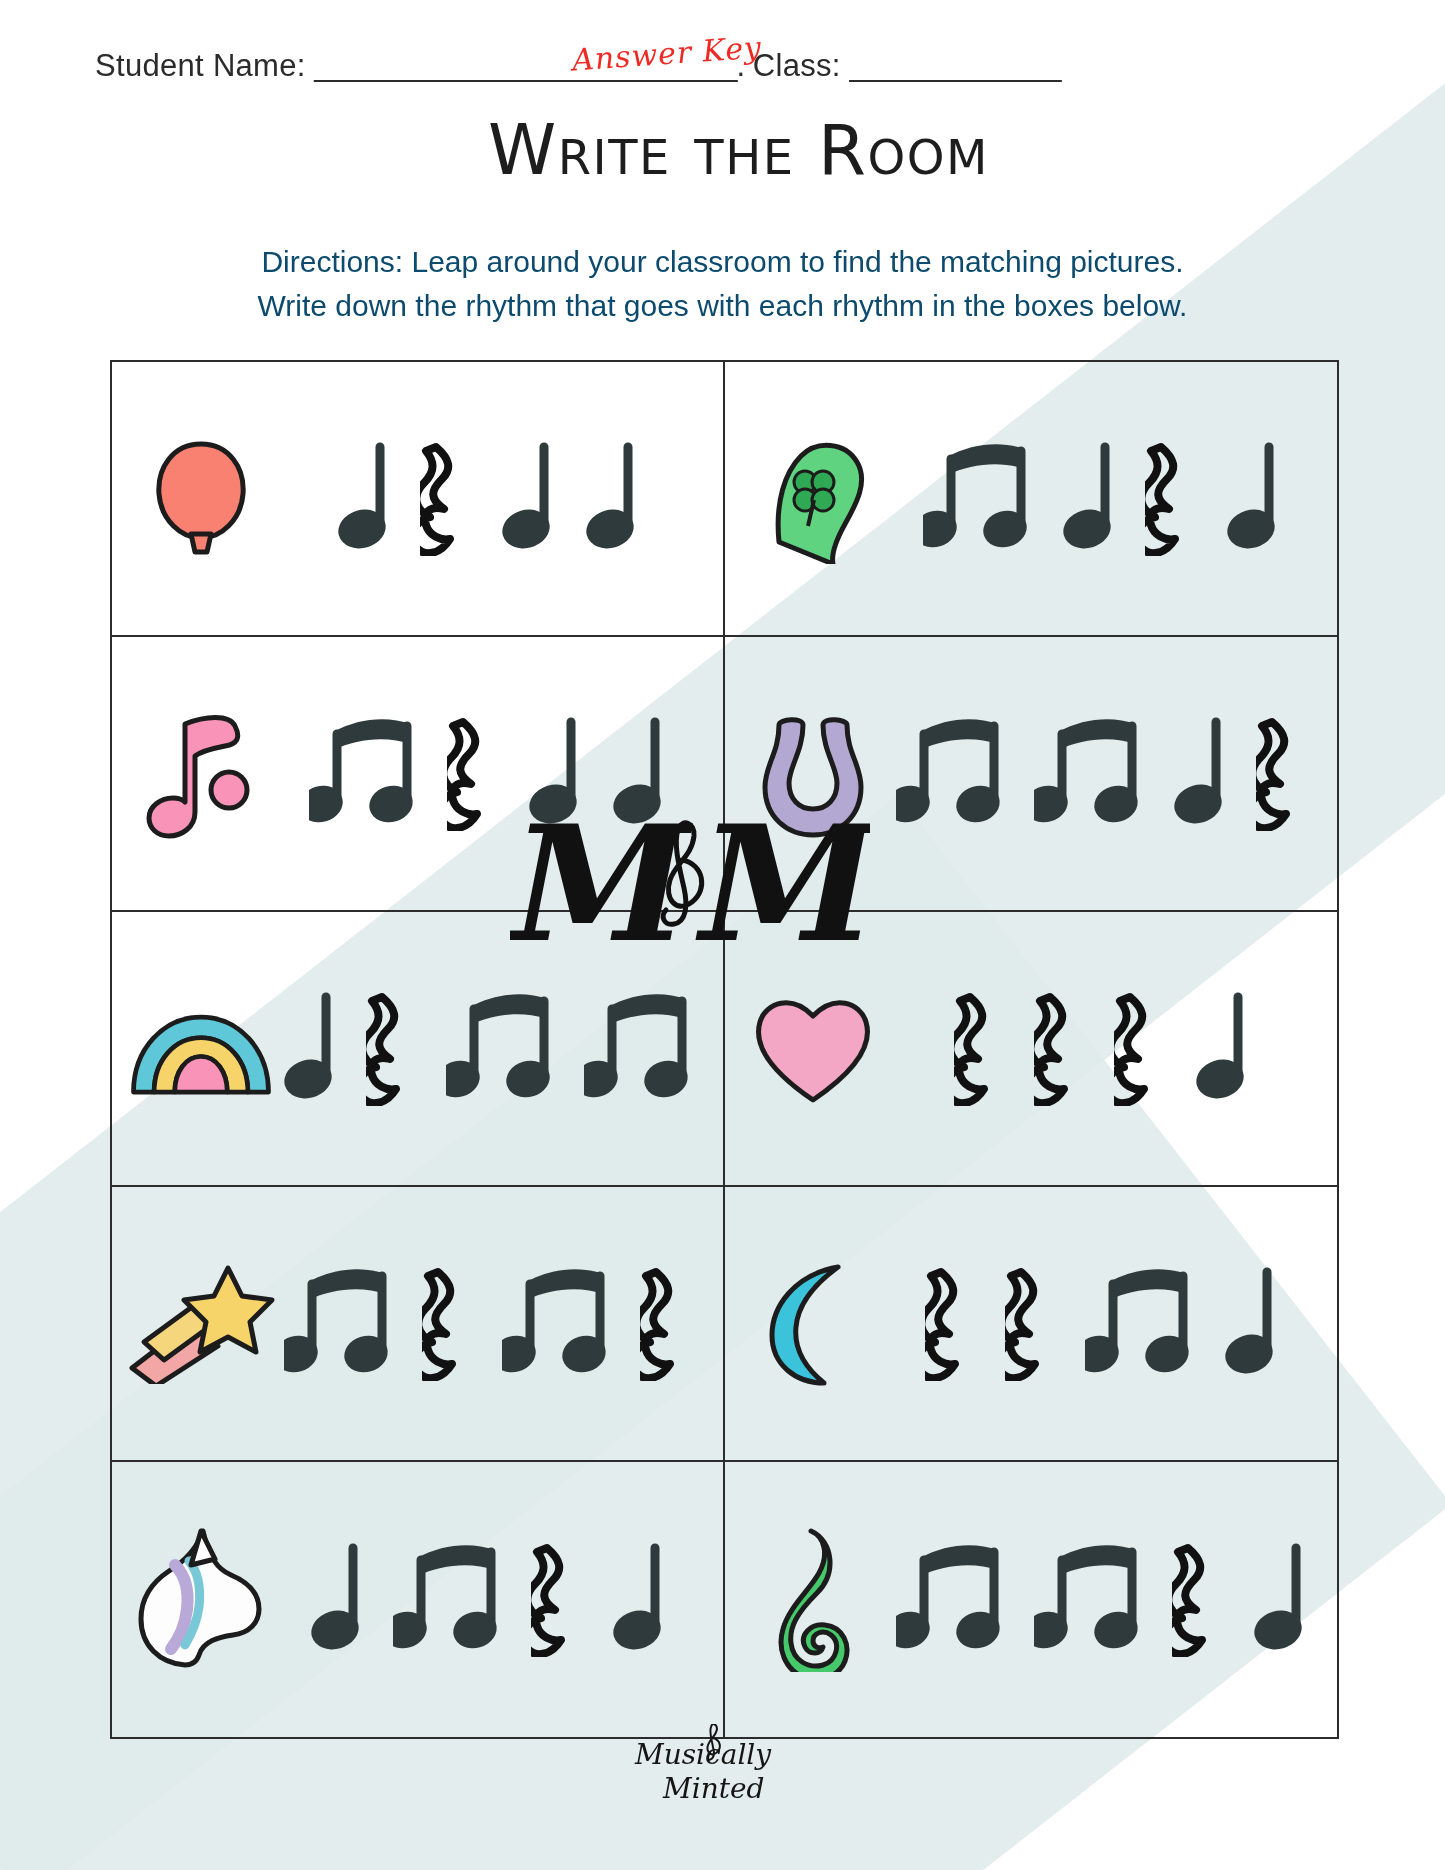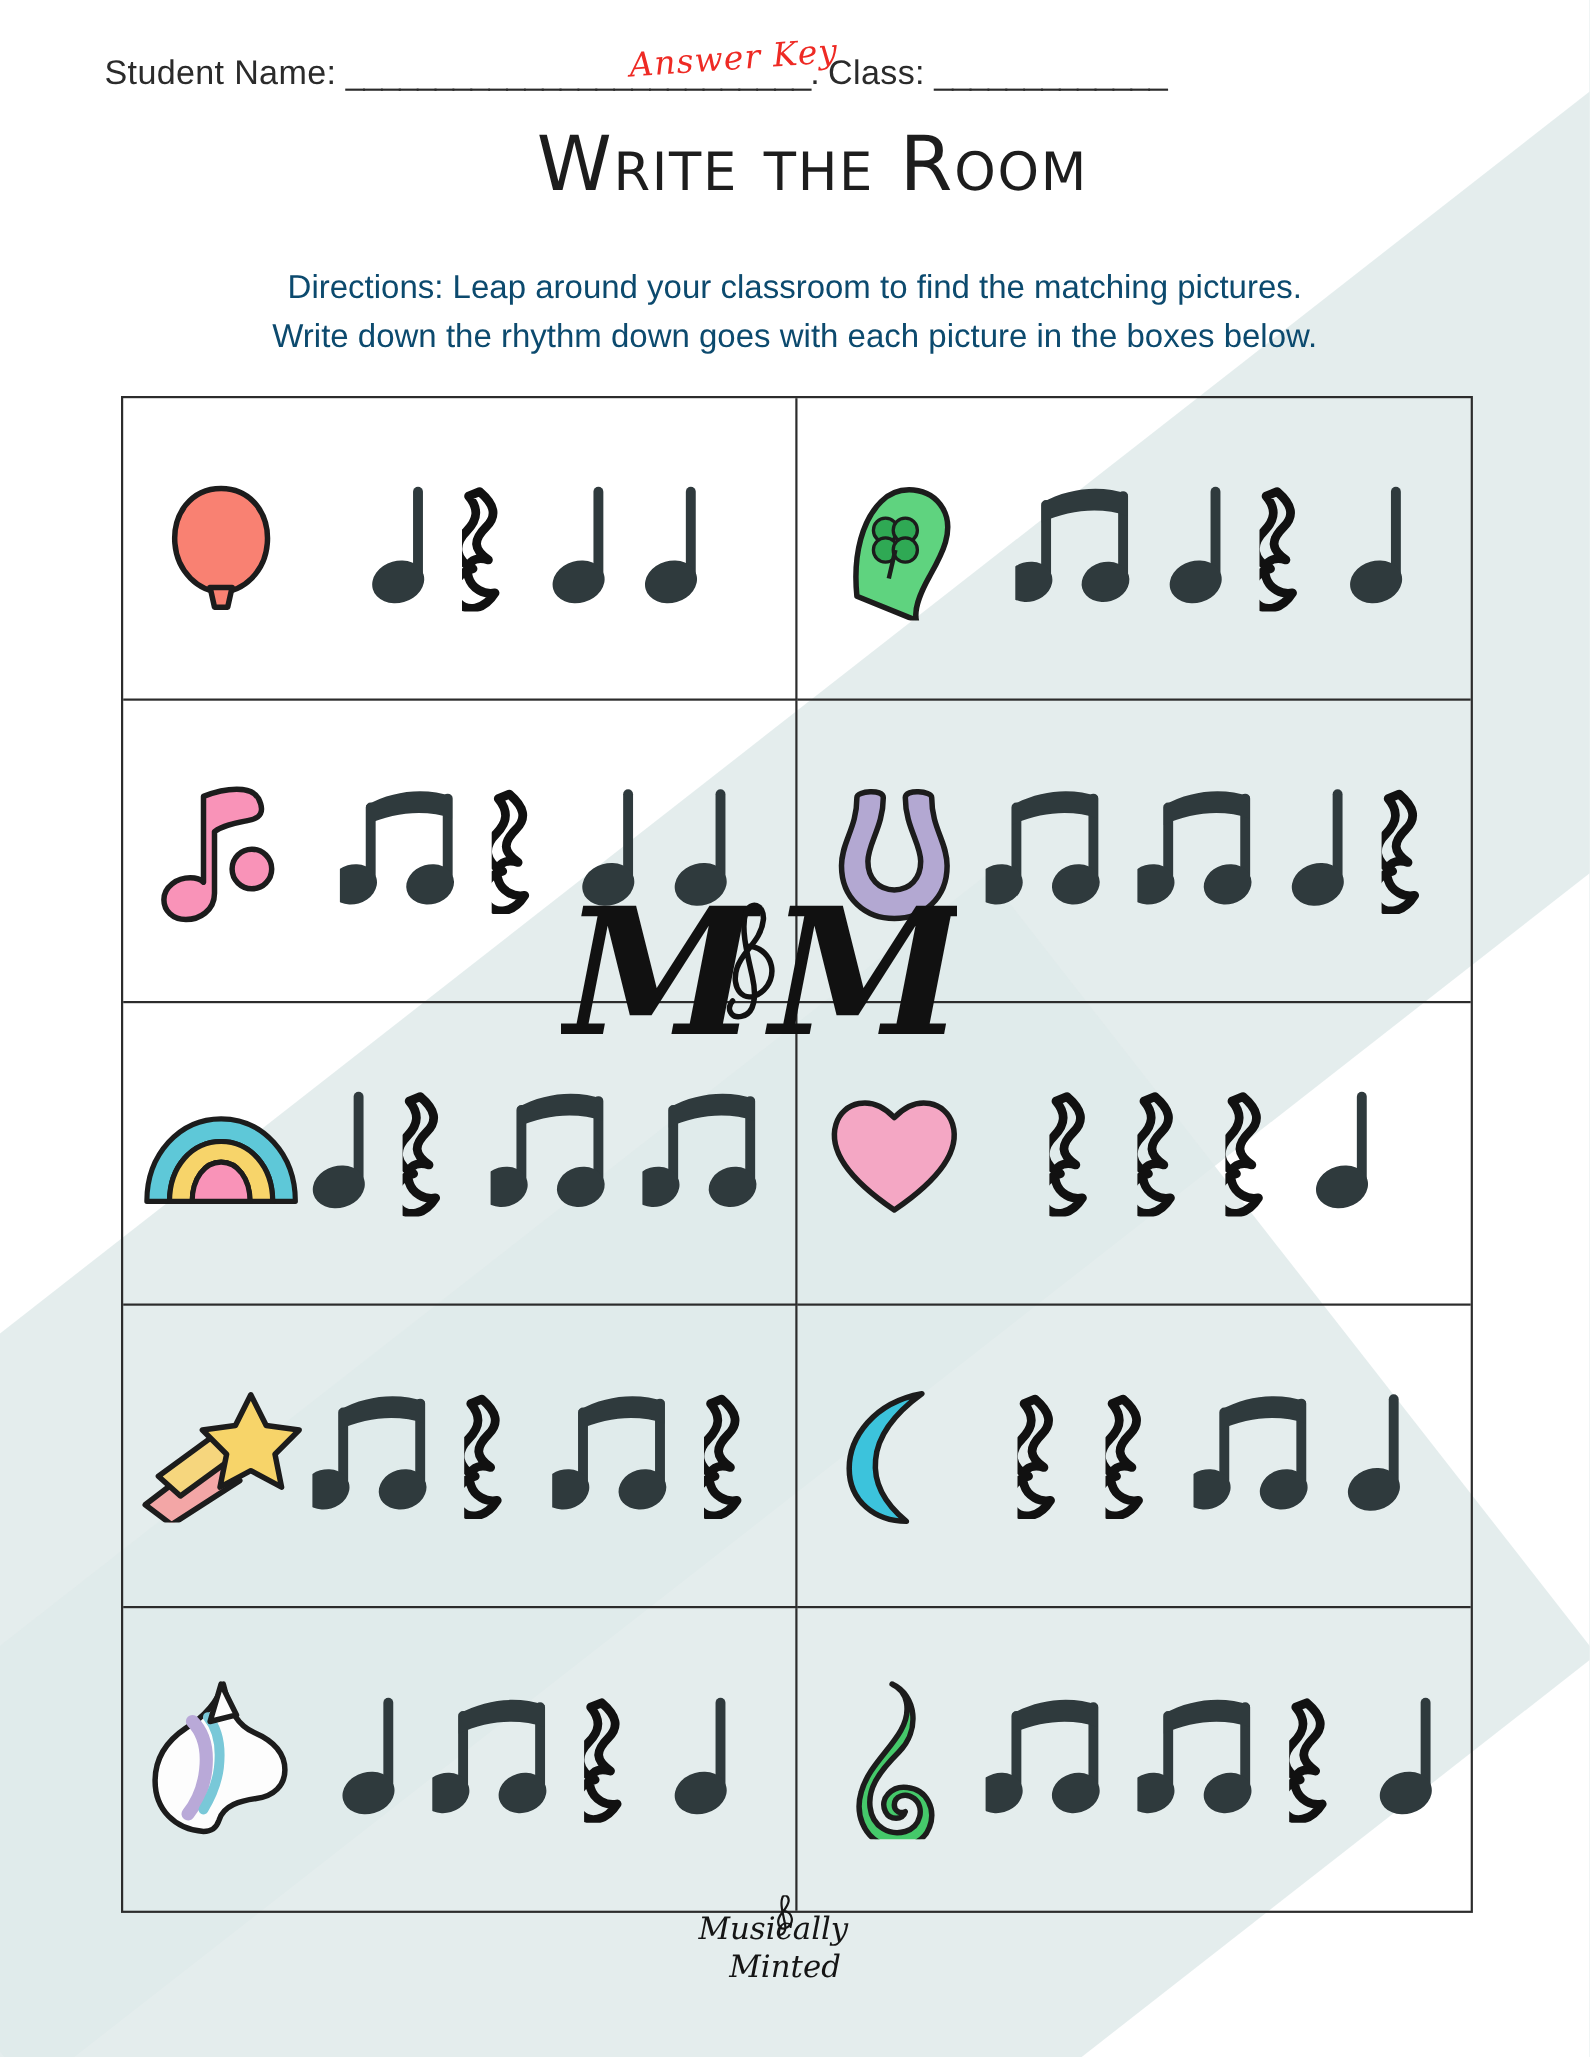--- a/index.html
+++ b/index.html
@@ -132,21 +132,21 @@
       <span class="answer-key">Answer Key</span>
     </span>
     <span class="lbl">Class:</span>
     <span class="ul">_____________</span>
   </div>
 
   <div class="title">Write the Room</div>
 
   <div class="directions">
     <div>Directions: Leap around your classroom to find the matching pictures.</div>
-    <div>Write down the rhythm down goes with each picture in the boxes below.</div>
+    <div>Write down the rhythm that goes with each rhythm in the boxes below.</div>
   </div>
 
   <div class="grid" id="grid">
       <div class="cell">
         <div class="pic">
           <svg width="120" height="130" viewBox="0 0 120 130">
         <path d="M60 10 c28 0 44 24 42 50 c-2 26 -22 44 -42 44 c-20 0 -40 -18 -42 -44 c-2 -26 14 -50 42 -50 z" fill="#f98172" stroke="#1c1c1c" stroke-width="5" stroke-linejoin="round" stroke-linecap="round"></path>
         <path d="M50 100 l20 0 l-4 18 l-12 0 z" fill="#f98172" stroke="#1c1c1c" stroke-width="5" stroke-linejoin="round" stroke-linecap="round"></path>
       </svg>
         </div>

